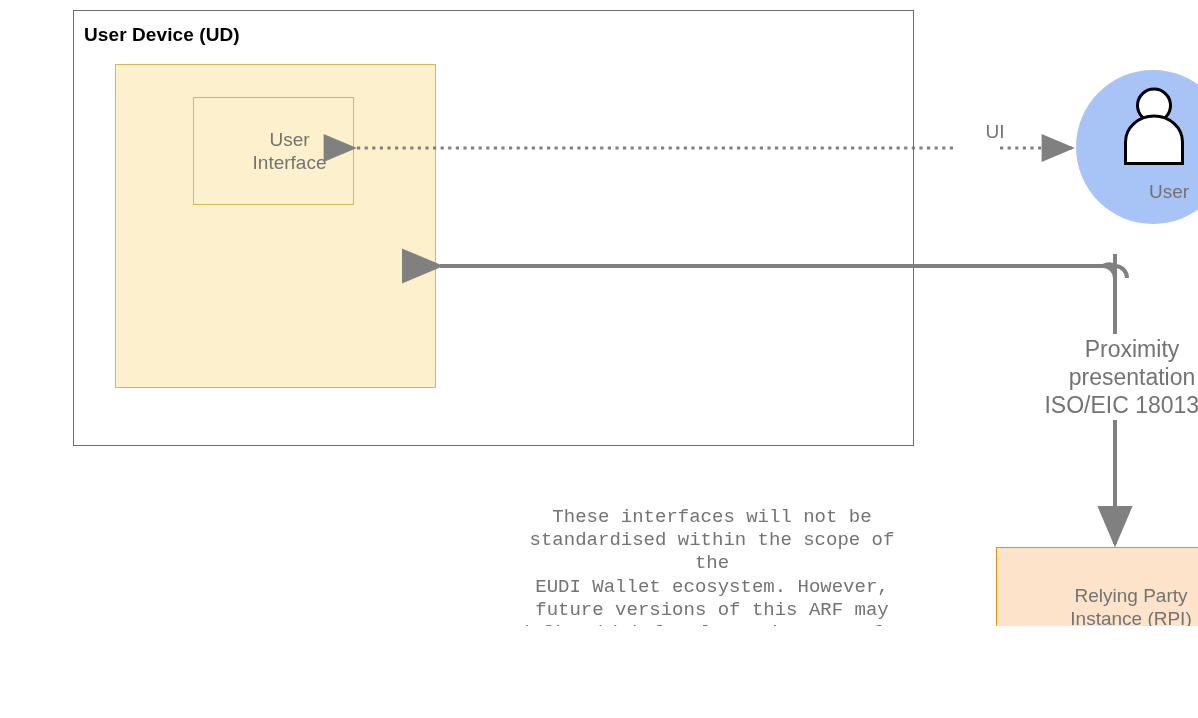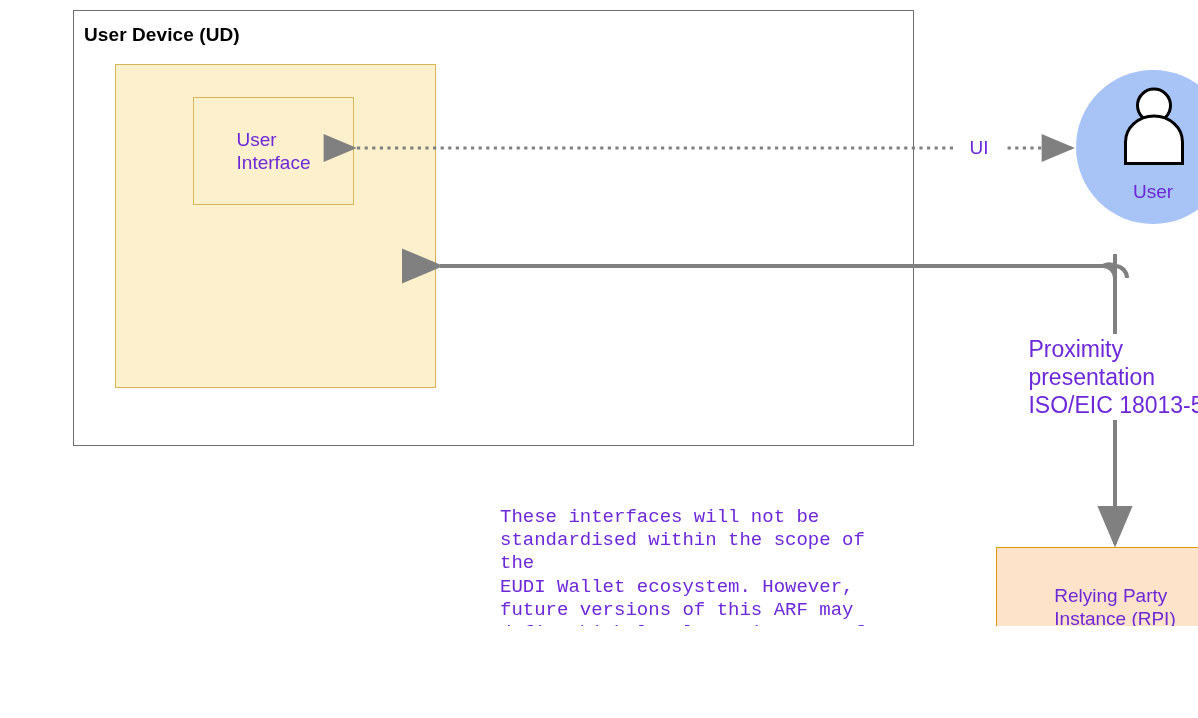--- a/index.html
+++ b/index.html
@@ -25,23 +25,25 @@
     top: 0;
     width: 1198px;
     height: 718px;
     pointer-events: none;
   }
   .node-text {
     position: absolute;
     display: flex;
     align-items: center;
     justify-content: center;
-    color: #6d28d9;
+    text-align: center;
+    color: #737373;
     line-height: 1.22;
     white-space: pre-line;
+    padding-left: 16px;
   }
 
   
   #ud-box {
     position: absolute;
     left: 25px;
     top: 10px;
     width: 841px;
     height: 436px;
     border: 1.6px solid #6e6e6e;
@@ -117,21 +119,21 @@
     left: 1028px;
     top: 178px;
     width: 154px;
     height: 28px;
     font-size: 19px;
   }
 
   
   #ui-edge-label {
     left: 905px;
-    top: 136px;
+    top: 120px;
     width: 52px;
     height: 24px;
     font-size: 19px;
     background: #ffffff;
   }
 
   
   #proximity-label {
     left: 957px;
     top: 337px;

